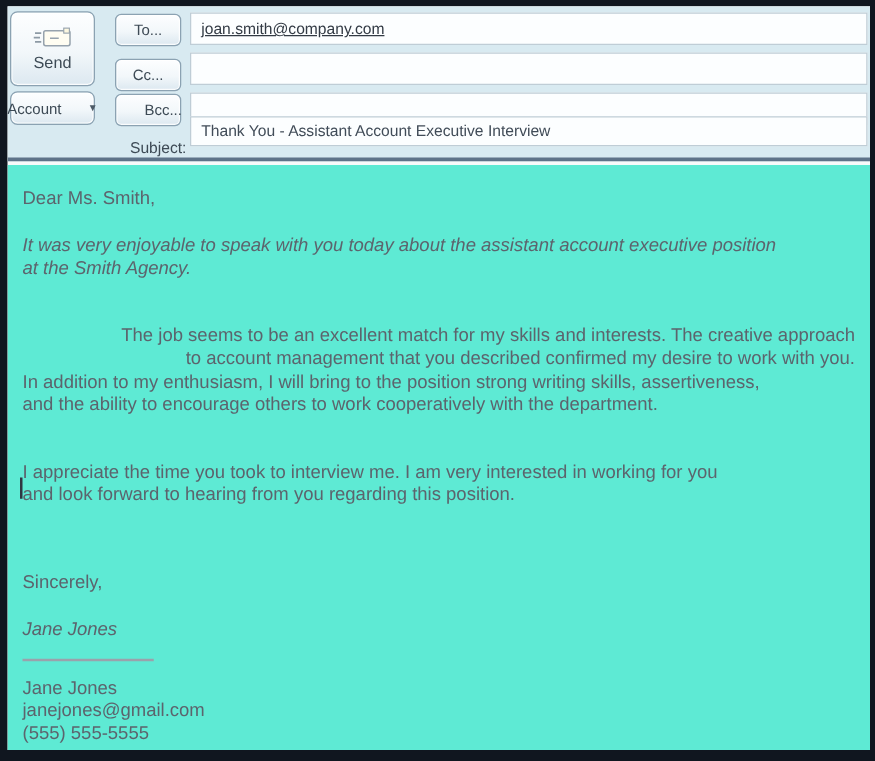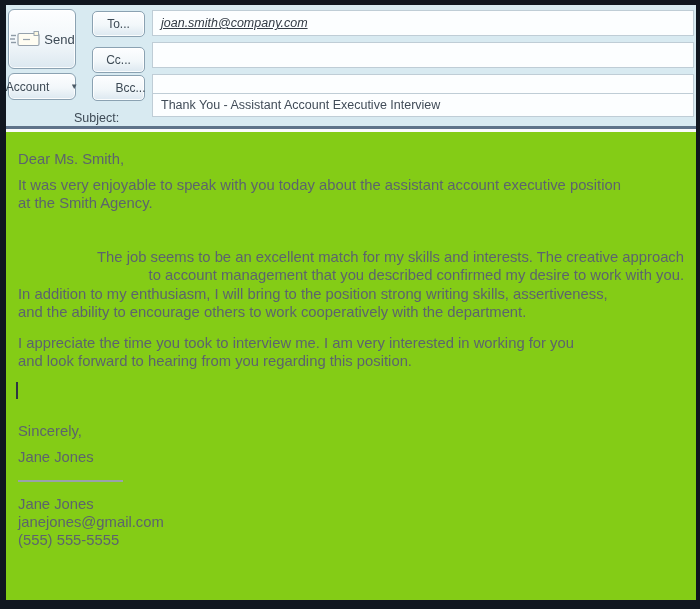--- a/index.html
+++ b/index.html
@@ -33,21 +33,21 @@
     background: linear-gradient(#fdfeff, #f2f7fa 55%, #dce8f0);
     border: 1px solid #8ba2b2;
     border-radius: 6px;
     box-shadow: inset 0 0 0 1px rgba(255,255,255,0.85);
     color: #3d4a55;
     font-size: 12px;
     cursor: pointer;
   }
   .send-btn {
     left: 2px; top: 4px; width: 68px; height: 60px;
-    flex-direction: row;
+    flex-direction: column;
     gap: 3px;
     font-size: 13px;
   }
   .account-btn {
     left: 2px; top: 68px; width: 68px; height: 27px;
     gap: 21px;
     text-align: right;
   }
   .account-caret { font-size: 8px; color: #4c5a66; line-height: 1; }
   .recip-btn { left: 86px; width: 53px; height: 26px; border-radius: 5px; }
@@ -63,44 +63,44 @@
     display: flex;
     align-items: center;
     padding: 0 8px;
     font-size: 12.5px;
     color: #414c58;
     cursor: text;
   }
   .to-field  { top: 5px; }
   .cc-field  { top: 37px; }
   .bcc-field { top: 69px; }
-  .addr { color: #323a44; text-decoration: underline; font-style: italic; }
+  .addr { color: #323a44; text-decoration: underline; }
   .subject-label {
     position: absolute;
-    left: 68px; top: 106px; width: 52px;
+    left: 98px; top: 106px; width: 52px;
     font-size: 12.5px;
     color: #3d4a55;
     text-align: left;
   }
   .subject-field { top: 88px; height: 24px; }
   
   .msg-body {
     position: absolute;
     left: 0; top: 127px; right: 0; bottom: 0;
-    background: #84cc16;
+    background: #5eead4;
     padding: 18px 12px 0 12px;
     font-size: 14.8px;
     line-height: 18px;
     color: #5c646d;
     cursor: text;
   }
   .msg-body p { white-space: pre-line; }
-  .gap-sm { margin-top: 8px; }
+  .gap-sm { margin-top: 20px; font-style: italic; }
   .gap-md { margin-top: 1px; }
-  .gap-lg { margin-top: 13px; }
+  .gap-lg { margin-top: 36px; }
   .gap-xl { margin-top: 36px; text-align: right; }
   .gap-xxl { margin-top: 52px; }
   .sig-divider {
     margin-top: 14px;
     width: 105px;
     height: 2px;
     background: #9aa2ab;
   }
   .sig-block { margin-top: 13px; }
   .text-caret {

